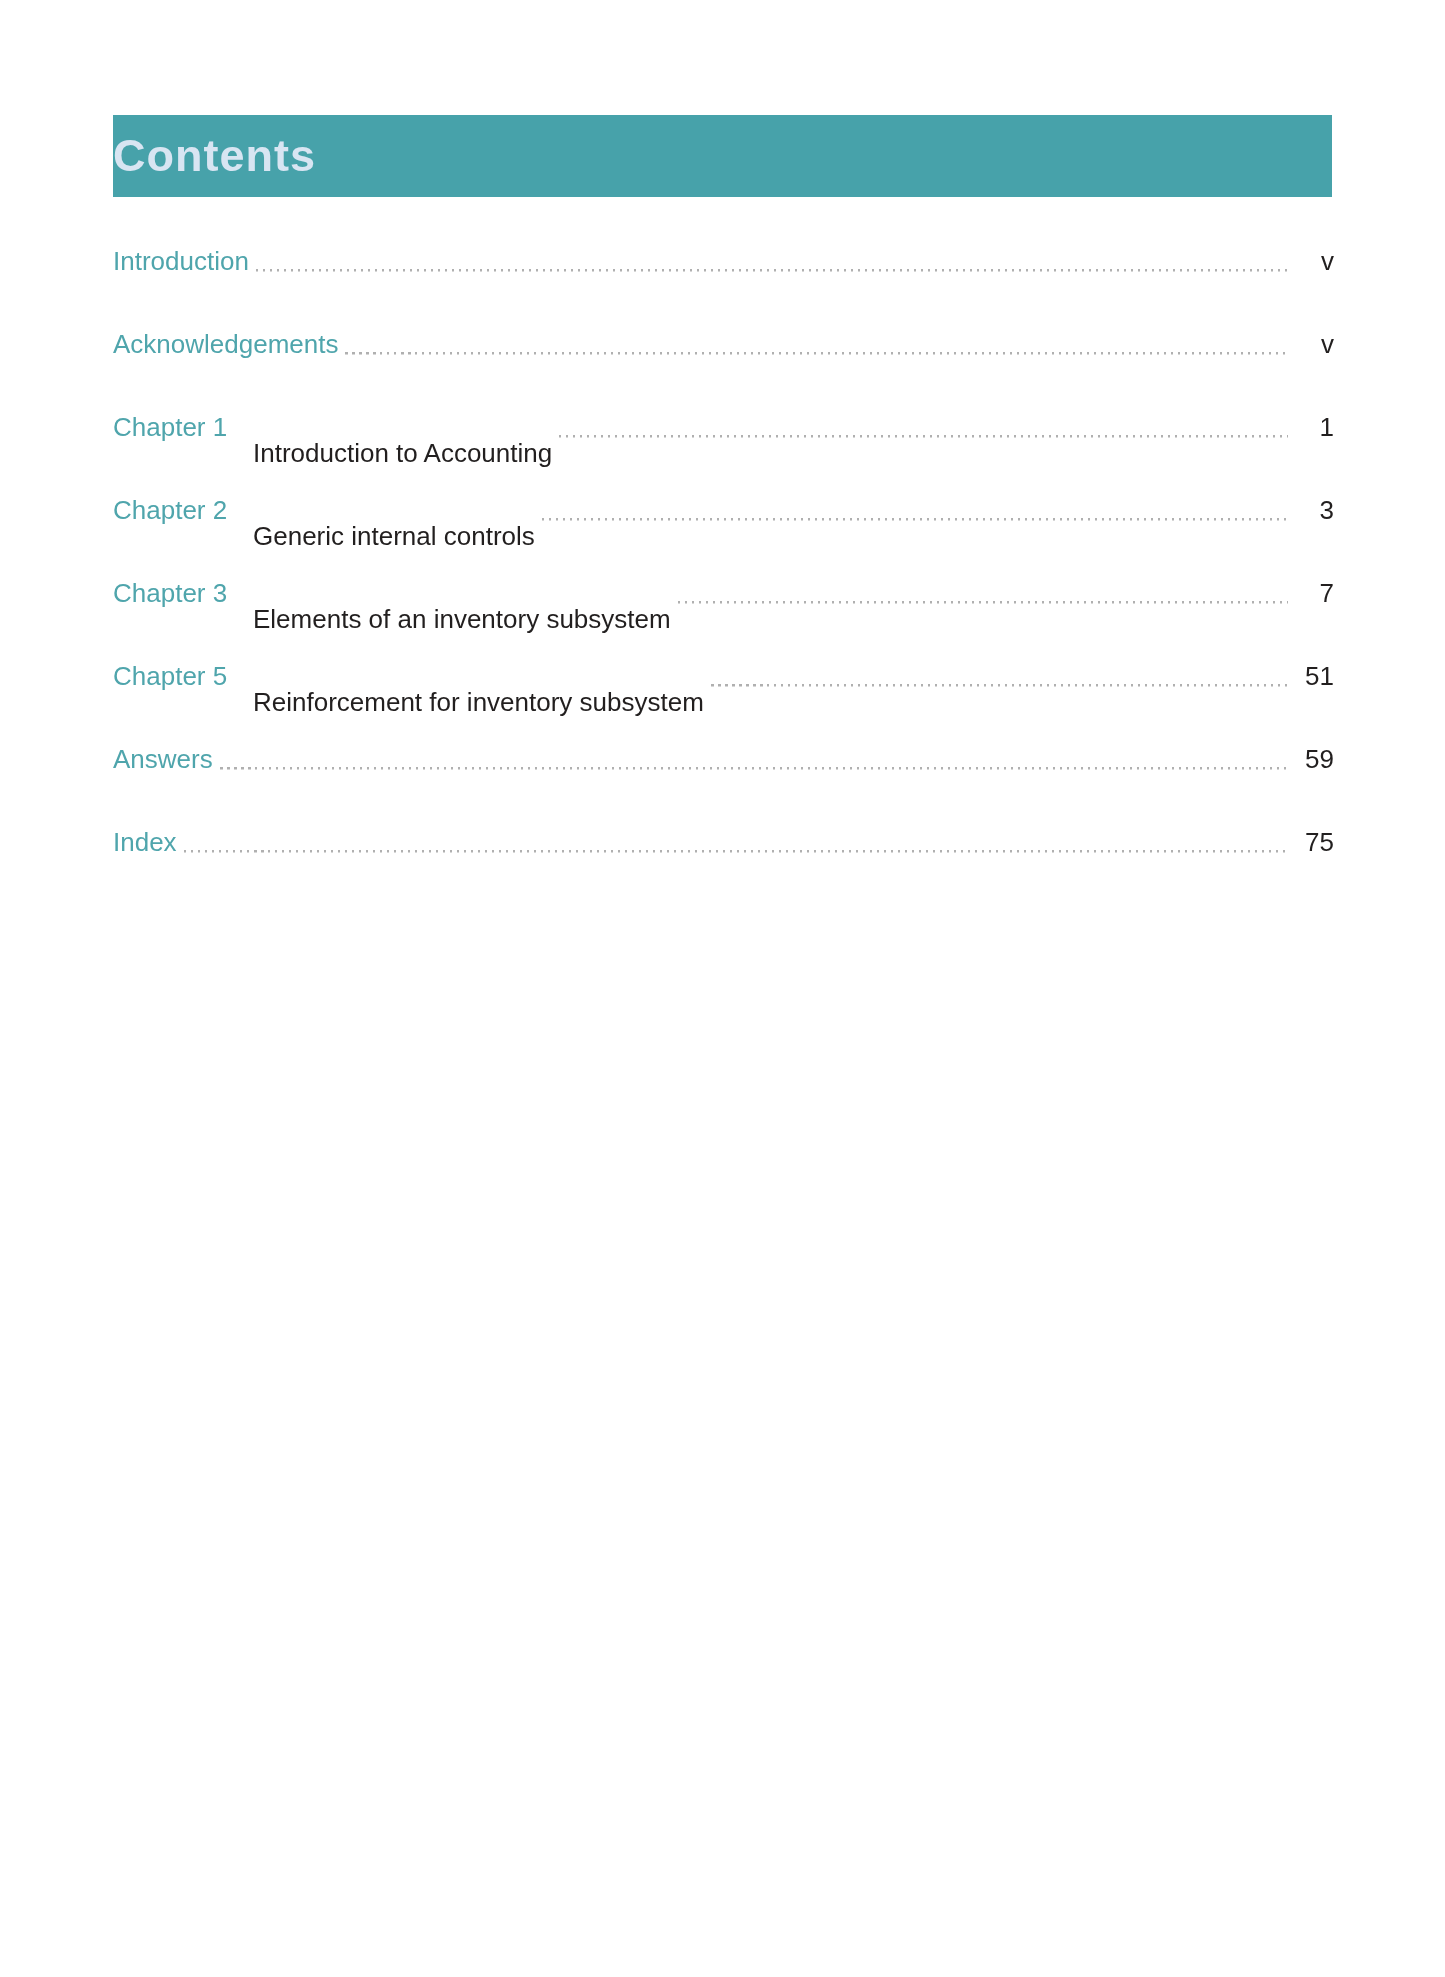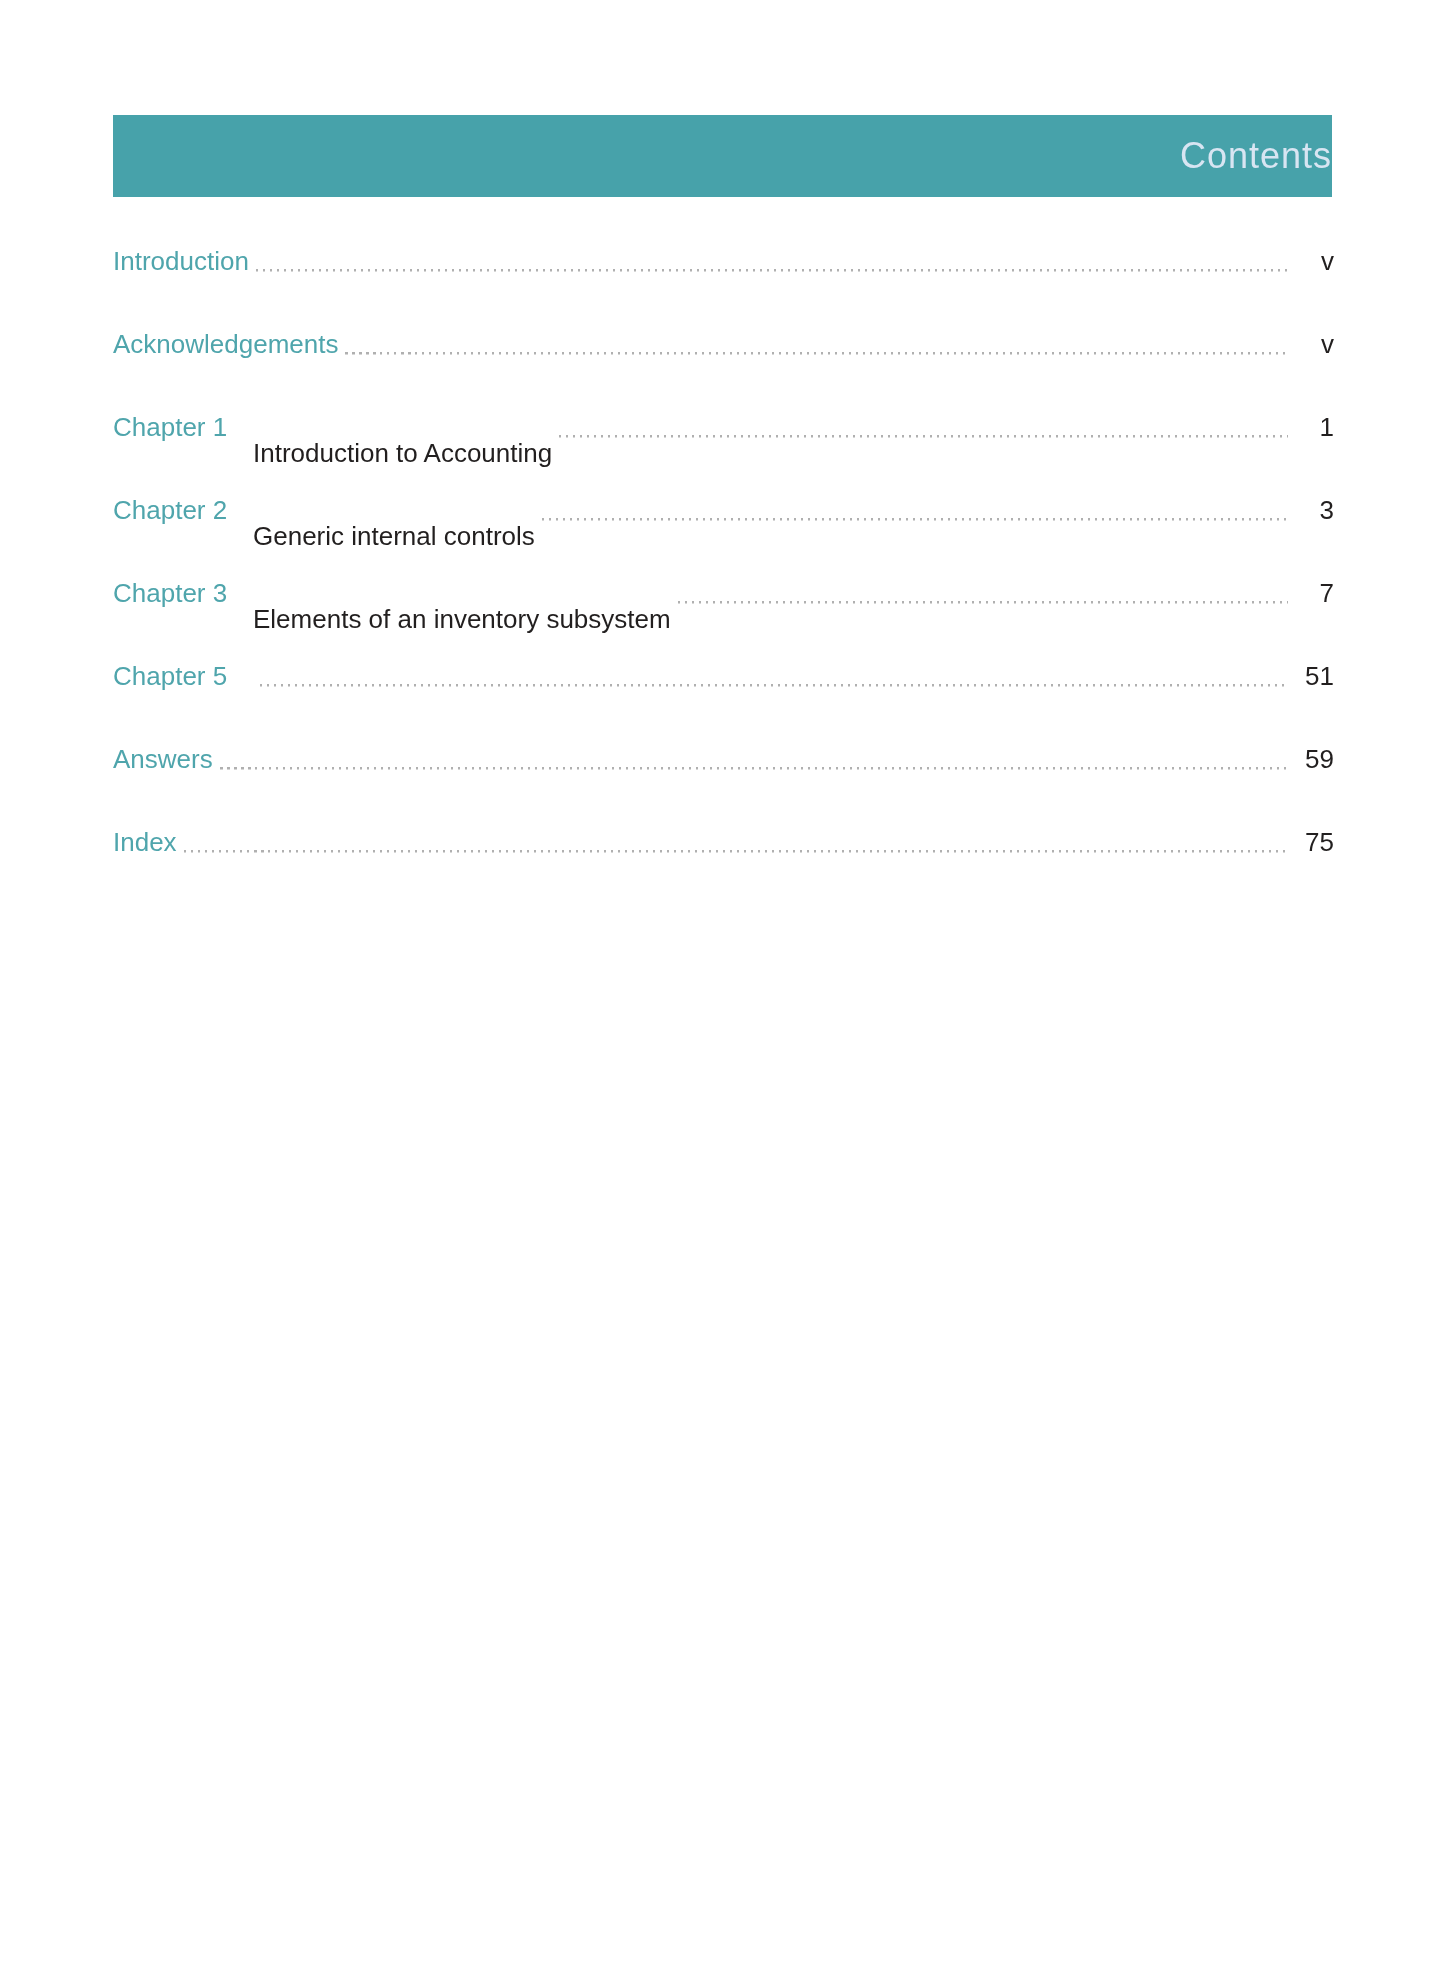--- a/index.html
+++ b/index.html
@@ -18,24 +18,24 @@
     position:relative;
     overflow:hidden;
   }
   .titlebar{
     position:absolute;left:113px;top:115px;
     width:1219px;height:82px;
     background:var(--header-bg);
   }
   .titlebar .title{
     display:block;width:100%;
-    text-align:right;
+    text-align:left;
     line-height:82px;
-    font-size:36px;
-    font-weight:normal;
+    font-size:45px;
+    font-weight:bold;
     letter-spacing:1px;
     color:var(--header-text);
   }
   .toc{
     position:absolute;left:113px;top:220px;width:1221px;
   }
   .row{
     display:flex;
     align-items:flex-start;
     height:83px;
@@ -119,20 +119,21 @@
   <div class="row chapter">
     <span class="label">Chapter 3</span>
     <span class="title">Elements of an inventory subsystem</span>
     <span class="leader"></span>
     <span class="page">7</span>
   </div>
 
 
   <div class="row chapter">
     <span class="label">Chapter 5</span>
+    <span class="title">Reinforcement for inventory subsystem</span>
     <span class="leader"></span>
     <span class="page">51</span>
   </div>
 
   <div class="row section">
     <span class="label">Answers</span>
     <span class="leader"></span>
     <span class="page">59</span>
   </div>
 

